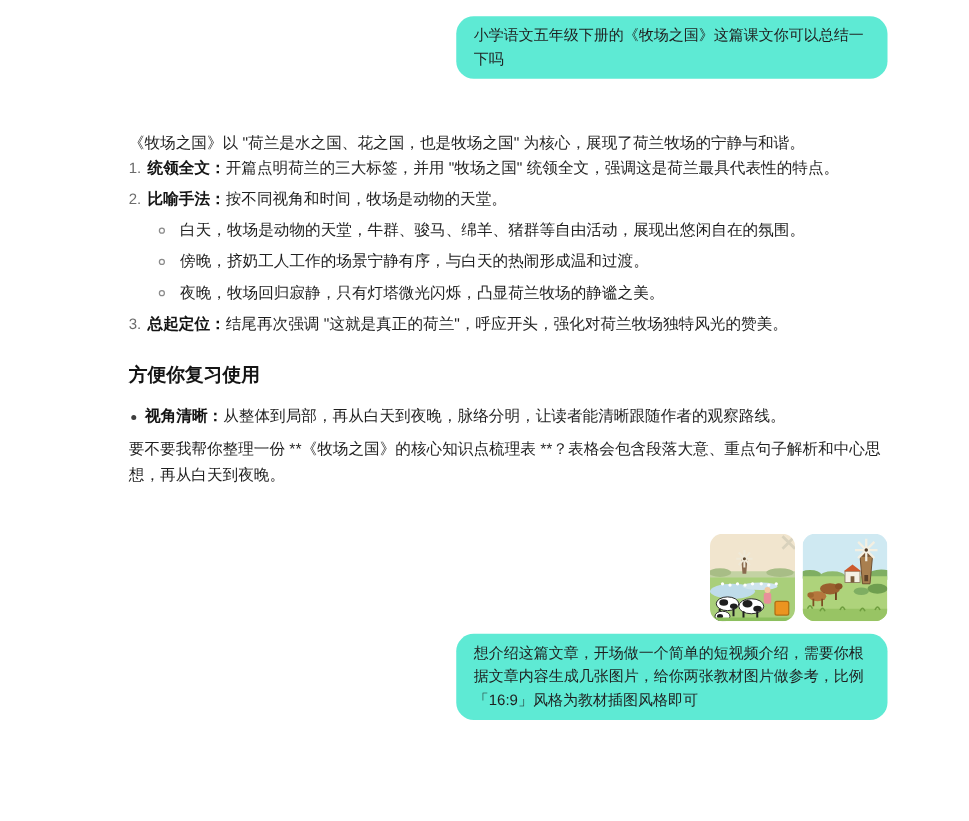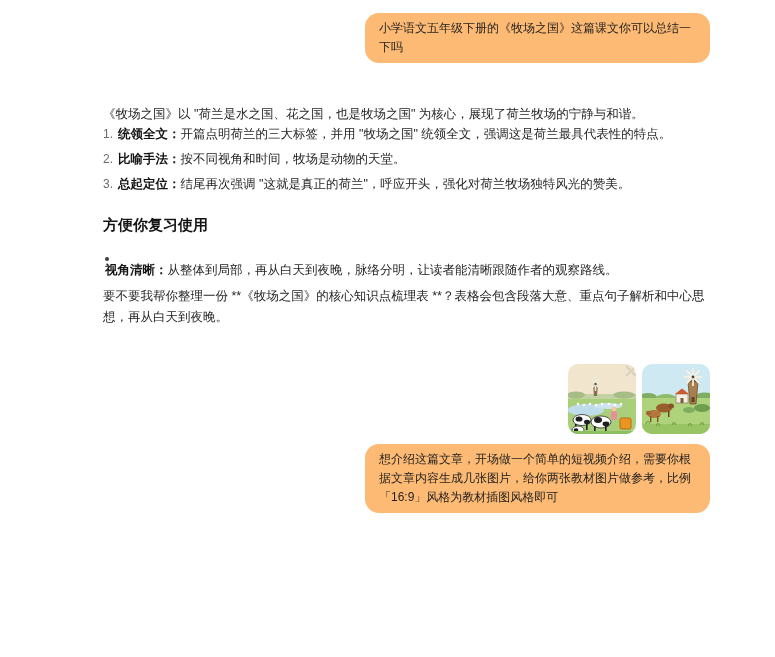--- a/index.html
+++ b/index.html
@@ -12,21 +12,21 @@
     overflow: hidden;
   }
   .chat-column {
     width: 607px;
     margin-left: 103px;
     padding-top: 13px;
   }
   
   .msg-user { display: flex; justify-content: flex-end; }
   .bubble {
-    background: #fdba74;
+    background: #5eead4;
     border-radius: 14px;
     padding: 6px 14px;
     font-size: 12px;
     line-height: 19px;
     color: #1f1f1f;
     max-width: 345px;
   }
   
   .assistant { margin-top: 41px; font-size: 12.5px; color: #1f1f1f; }
   .assistant p { margin: 0; line-height: 21px; }
@@ -43,21 +43,21 @@
   .otext { flex: 1; }
   .b { font-weight: bold; color: #141414; }
   .sublist { margin-top: 6px; }
   .subitem { display: flex; line-height: 19px; margin-bottom: 6px; }
   .subdot {
     flex: none; width: 5px; height: 5px;
     border: 1px solid #8a8a8a; border-radius: 50%;
     margin: 6.5px 12px 0 24px;
   }
   .blist { margin: 0; }
-  .bitem { display: flex; line-height: 19px; margin-bottom: 6px; padding-left: 2px; flex-direction: column; }
+  .bitem { display: flex; line-height: 19px; margin-bottom: 6px; padding-left: 2px; }
   .bdot {
     flex: none; width: 4px; height: 4px;
     background: #3d3d3d; border-radius: 50%;
     margin: 7.5px 7px 0 0;
   }
   .closing { margin-top: 23px; }
   
   .attachments { display: flex; justify-content: flex-end; gap: 6px; margin-top: 36px; }
   .thumb {
     width: 68px; height: 70px;
@@ -87,20 +87,34 @@
       <div class="oitem">
         <span class="onum">1.</span>
         <span class="otext"><span class="b">统领全文：</span><span>开篇点明荷兰的三大标签，并用 "牧场之国" 统领全文，强调这是荷兰最具代表性的特点。</span></span>
       </div>
 
       <div class="oitem">
         <span class="onum">2.</span>
         <span class="otext"><span class="b">比喻手法：</span><span>按不同视角和时间，牧场是动物的天堂。</span></span>
       </div>
 
+      <div class="sublist">
+        <div class="subitem">
+          <span class="subdot"></span>
+          <span>白天，牧场是动物的天堂，牛群、骏马、绵羊、猪群等自由活动，展现出悠闲自在的氛围。</span>
+        </div>
+        <div class="subitem">
+          <span class="subdot"></span>
+          <span>傍晚，挤奶工人工作的场景宁静有序，与白天的热闹形成温和过渡。</span>
+        </div>
+        <div class="subitem">
+          <span class="subdot"></span>
+          <span>夜晚，牧场回归寂静，只有灯塔微光闪烁，凸显荷兰牧场的静谧之美。</span>
+        </div>
+      </div>
 
       <div class="oitem">
         <span class="onum">3.</span>
         <span class="otext"><span class="b">总起定位：</span><span>结尾再次强调 "这就是真正的荷兰"，呼应开头，强化对荷兰牧场独特风光的赞美。</span></span>
       </div>
 
     </div>
 
     <h3 class="second">方便你复习使用</h3>
 

